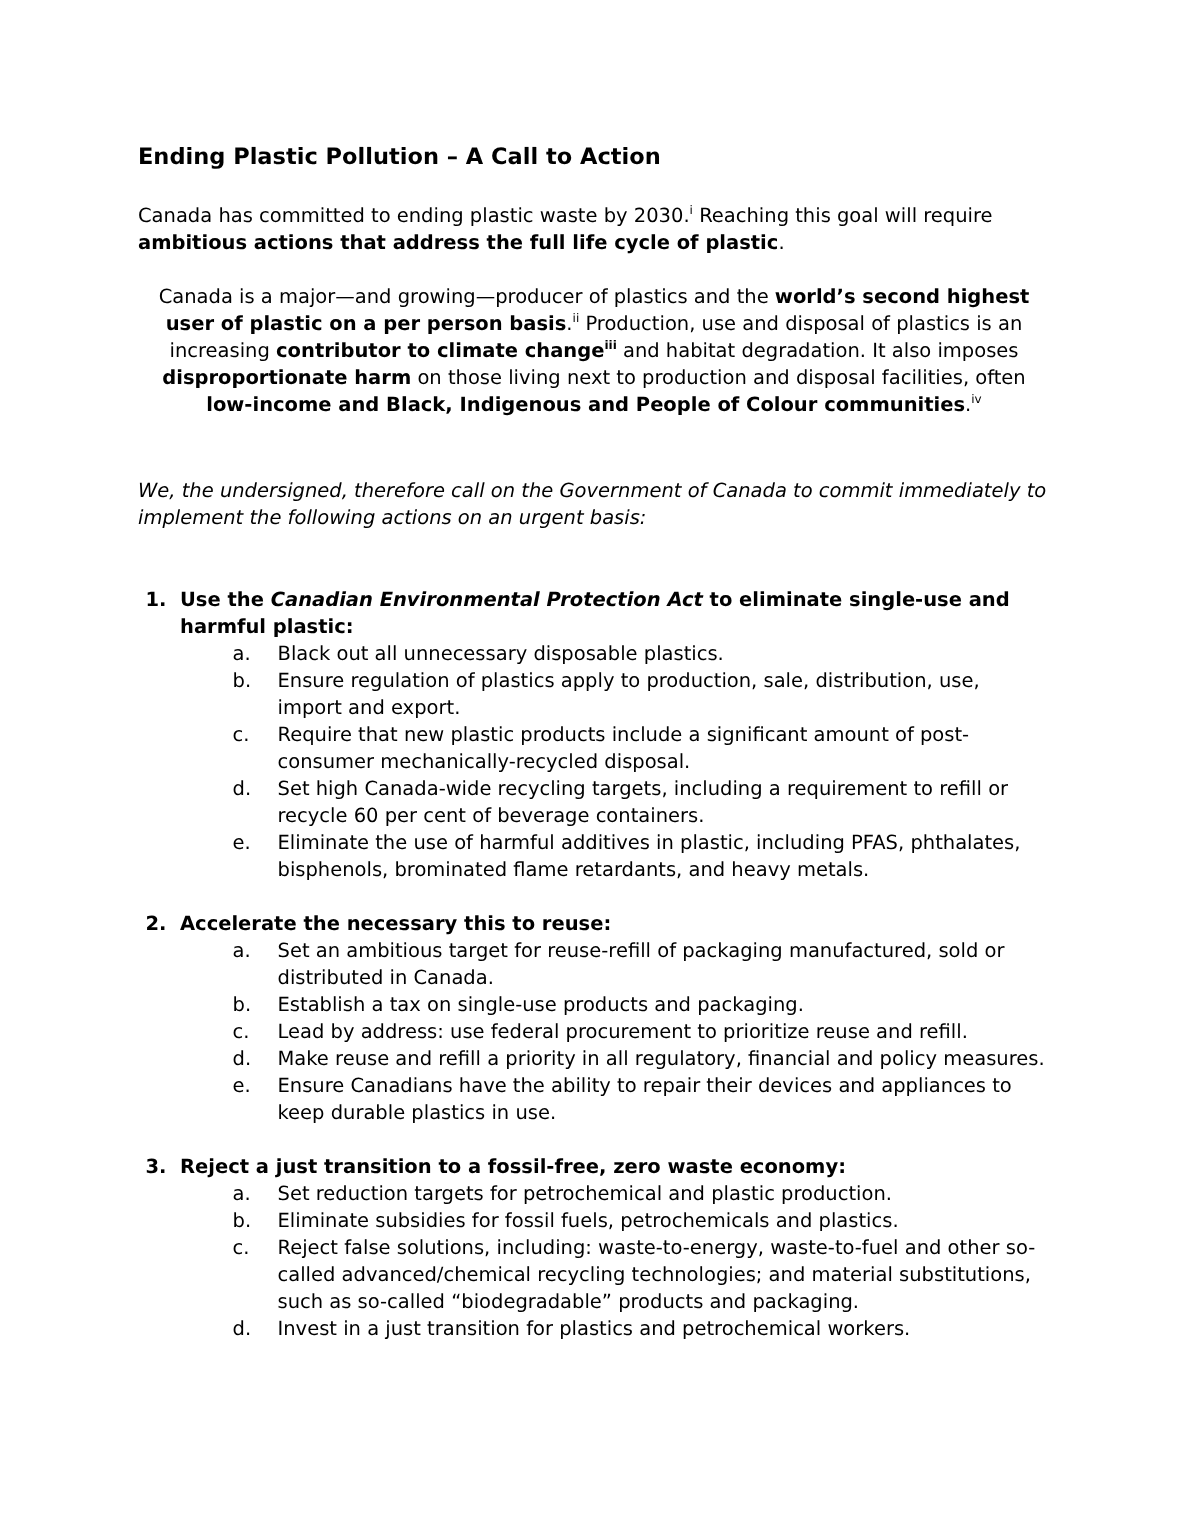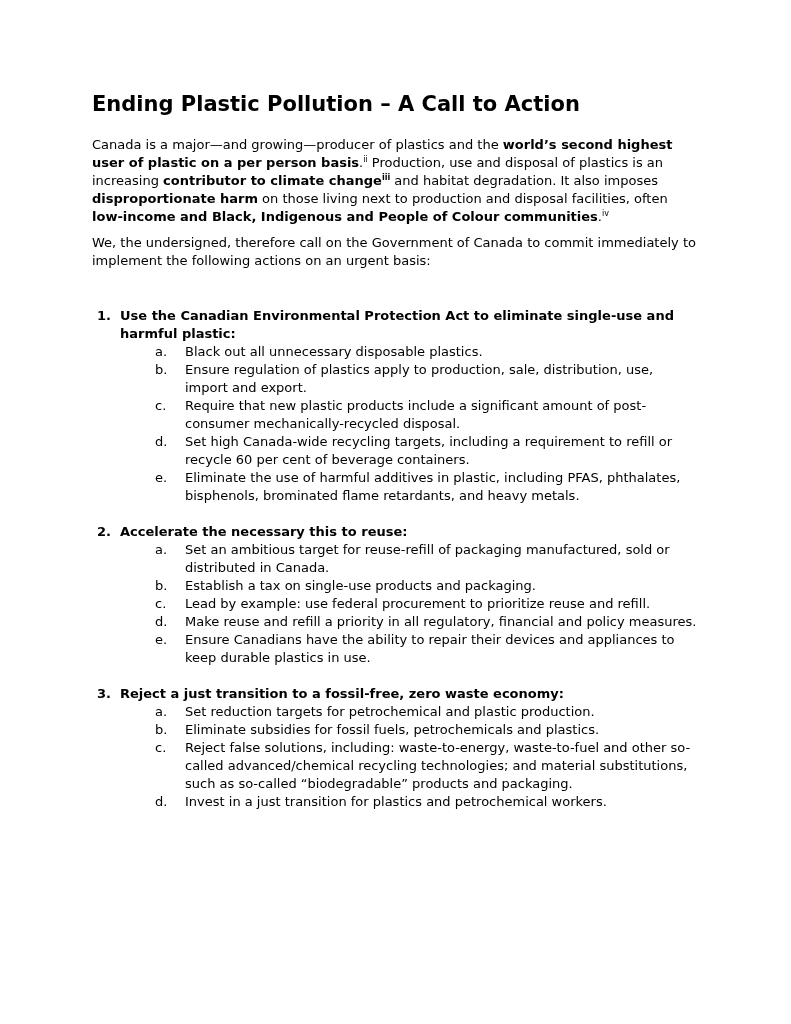--- a/index.html
+++ b/index.html
@@ -15,37 +15,39 @@
     overflow: hidden;
   }
   .page {
     box-sizing: border-box;
     width: 791px;
     height: 1024px;
     background: #ffffff;
     padding: 92px 91px 0 92px;
   }
   .doc-title {
-    font-size: 21px;
+    font-size: 15px;
     font-weight: bold;
     line-height: 24px;
     margin: 0 0 20px 0;
     white-space: nowrap;
     letter-spacing: 0;
   }
   .para {
     font-size: 13px;
     line-height: 18px;
     margin: 0 0 18px 0;
   }
   .para.em-para {
+    font-style: italic;
     margin-bottom: 37px;
   }
   .para.p2 {
-    margin-bottom: 8px;
+    margin-bottom: 39px;
+    text-align: center;
   }
   strong { font-weight: bold; }
   .fn-sup {
     font-size: 8px;
     vertical-align: super;
     line-height: 0;
   }
   .sections {
     padding-left: 5px;
   }
@@ -57,21 +59,21 @@
     display: flex;
     font-size: 13px;
     line-height: 18px;
     font-weight: bold;
   }
   .section-num {
     width: 23px;
     flex-shrink: 0;
   }
   .section-heading-text { flex: 1; }
-  .heading-italic { }
+  .heading-italic { font-style: italic; }
   .sub-items {
     padding-left: 58px;
   }
   .sub-item {
     display: flex;
     font-size: 13px;
     line-height: 18px;
   }
   .item-letter {
     width: 30px;
@@ -79,20 +81,21 @@
   }
   .item-text { flex: 1; }
 </style>
 </head>
 <body>
 
 <div class="page">
 
   <h1 class="doc-title">Ending Plastic Pollution – A Call to Action</h1>
 
+  <p class="para"><span>Canada has committed to ending plastic waste by 2030.</span><sup class="fn-sup">i</sup><span> Reaching this goal will require </span><strong>ambitious actions that address the full life cycle of plastic</strong><span>.</span></p>
 
   <p class="para p2"><span>Canada is a major—and growing—producer of plastics and the </span><strong>world’s second highest user of plastic on a per person basis</strong><span>.</span><sup class="fn-sup">ii</sup><span> Production, use and disposal of plastics is an increasing </span><strong>contributor to climate change</strong><sup class="fn-sup"><strong>iii</strong></sup><span> and habitat degradation. It also imposes </span><strong>disproportionate harm</strong><span> on those living next to production and disposal facilities, often </span><strong>low-income and Black, Indigenous and People of Colour communities</strong><span>.</span><sup class="fn-sup">iv</sup></p>
 
   <p class="para em-para"><span>We, the undersigned, therefore call on the Government of Canada to commit immediately to implement the following actions on an urgent basis:</span></p>
 
   <div class="sections">
 
     <div class="section">
       <div class="section-heading">
         <span class="section-num">1.</span>
@@ -131,21 +134,21 @@
         <div class="sub-item">
             <span class="item-letter">a.</span>
             <span class="item-text">Set an ambitious target for reuse-refill of packaging manufactured, sold or distributed in Canada.</span>
           </div>
         <div class="sub-item">
             <span class="item-letter">b.</span>
             <span class="item-text">Establish a tax on single-use products and packaging.</span>
           </div>
         <div class="sub-item">
             <span class="item-letter">c.</span>
-            <span class="item-text">Lead by example: use federal procurement to prioritize reuse and refill.</span>
+            <span class="item-text">Lead by address: use federal procurement to prioritize reuse and refill.</span>
           </div>
         <div class="sub-item">
             <span class="item-letter">d.</span>
             <span class="item-text">Make reuse and refill a priority in all regulatory, financial and policy measures.</span>
           </div>
         <div class="sub-item">
             <span class="item-letter">e.</span>
             <span class="item-text">Ensure Canadians have the ability to repair their devices and appliances to keep durable plastics in use.</span>
           </div>
       </div>

